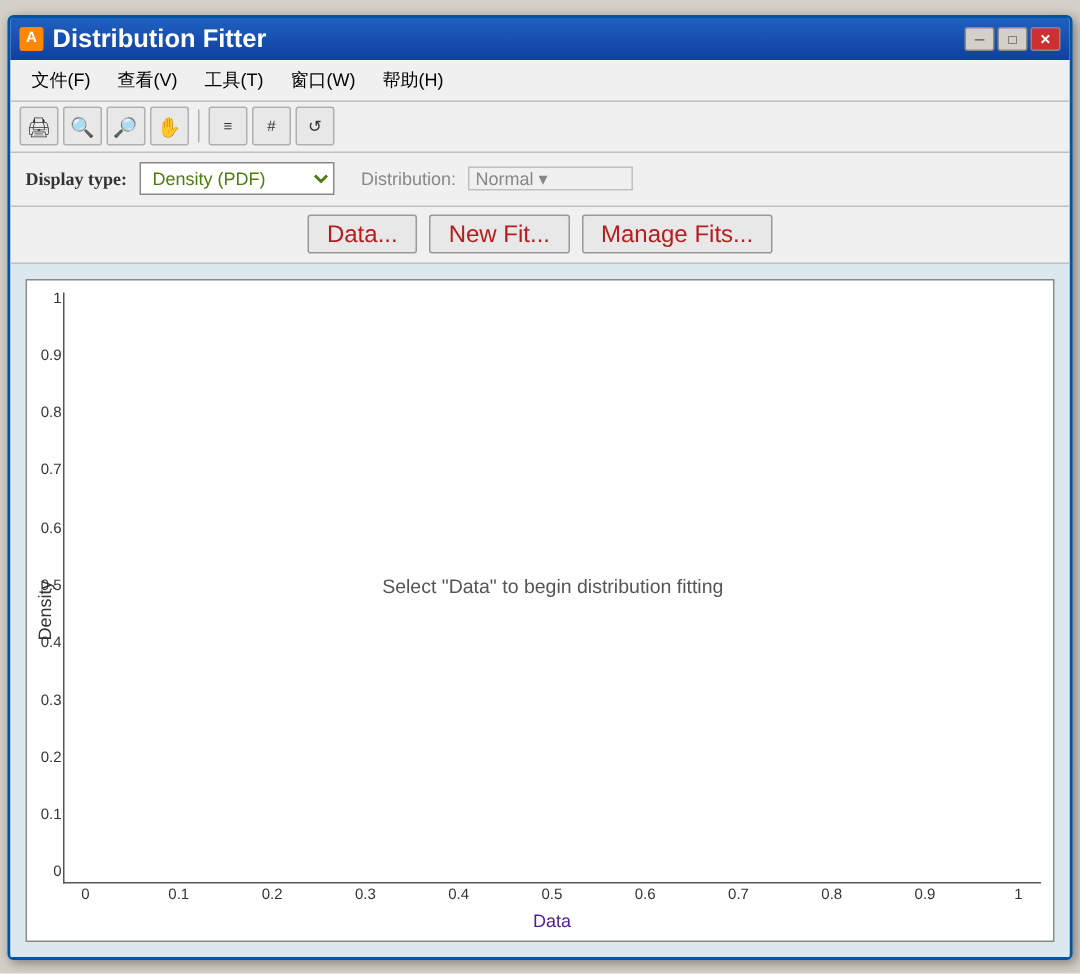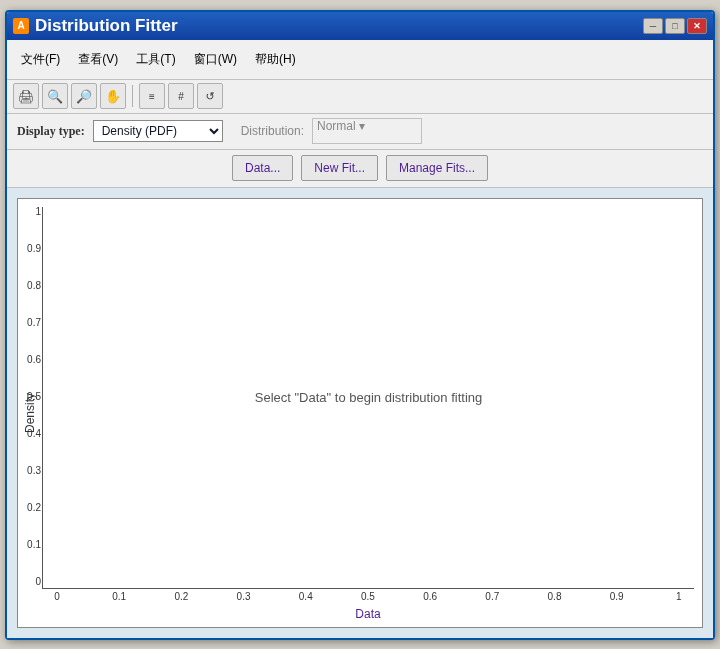--- a/index.html
+++ b/index.html
@@ -70,21 +70,21 @@
       align-items: center;
       justify-content: center;
       font-size: 9px;
       cursor: pointer;
       color: #333;
       font-weight: bold;
     }
     .titlebar-btn.close { background: #cc3030; color: white; }
     .menubar {
       background: #f0f0f0;
-      height: 40px;
+      height: 28px;
       display: flex;
       align-items: center;
       padding: 0 6px;
       border-bottom: 1px solid #c0c0c0;
       flex-shrink: 0;
       gap: 2px;
     }
     .menu-item {
       padding: 2px 8px;
       font-size: 12px;
@@ -137,25 +137,25 @@
       font-weight: bold;
       font-family: Liberation Serif, serif;
     }
     .control-select {
       height: 22px;
       border: 1px solid #888;
       background: white;
       padding: 0 4px;
       font-size: 12px;
       width: 130px;
-      color: #0f172a;
+      color: #4d7c0f;
       cursor: pointer;
     }
     .control-select-disabled {
-      height: 26px;
+      height: 16px;
       border: 1px solid #c0c0c0;
       background: #f0f0f0;
       padding: 0 4px;
       font-size: 12px;
       width: 110px;
       color: #888;
     }
     .dist-label {
       font-size: 12px;
       color: #888;
@@ -172,23 +172,23 @@
       border-bottom: 1px solid #c0c0c0;
       flex-shrink: 0;
       gap: 8px;
     }
     .action-btn {
       height: 26px;
       padding: 4px 12px;
       background: #e8e8e8;
       border: 1px solid #999;
       border-radius: 2px;
-      font-size: 12px;
-      cursor: pointer;
-      color: #4c1d95;
+      font-size: 16px;
+      cursor: pointer;
+      color: #b91c1c;
     }
     .plot-area {
       flex: 1;
       background: #dce8f0;
       padding: 10px;
       display: flex;
       align-items: center;
       justify-content: center;
     }
     .chart-container {

